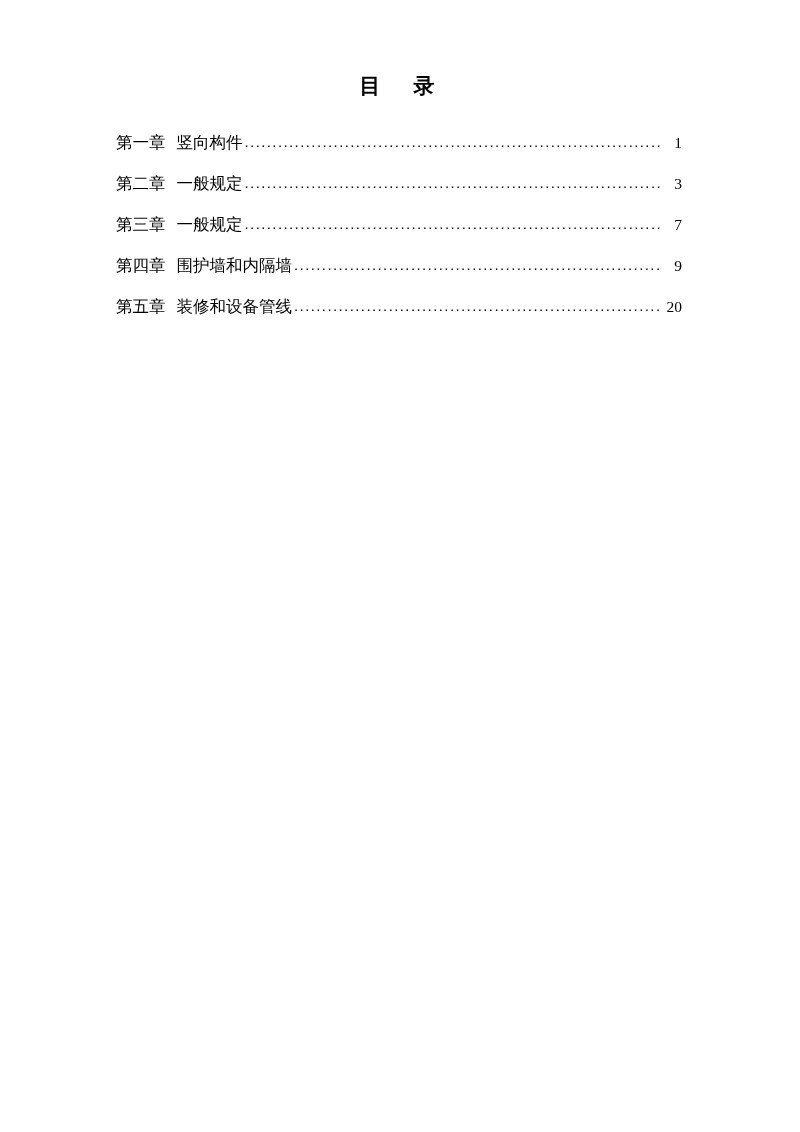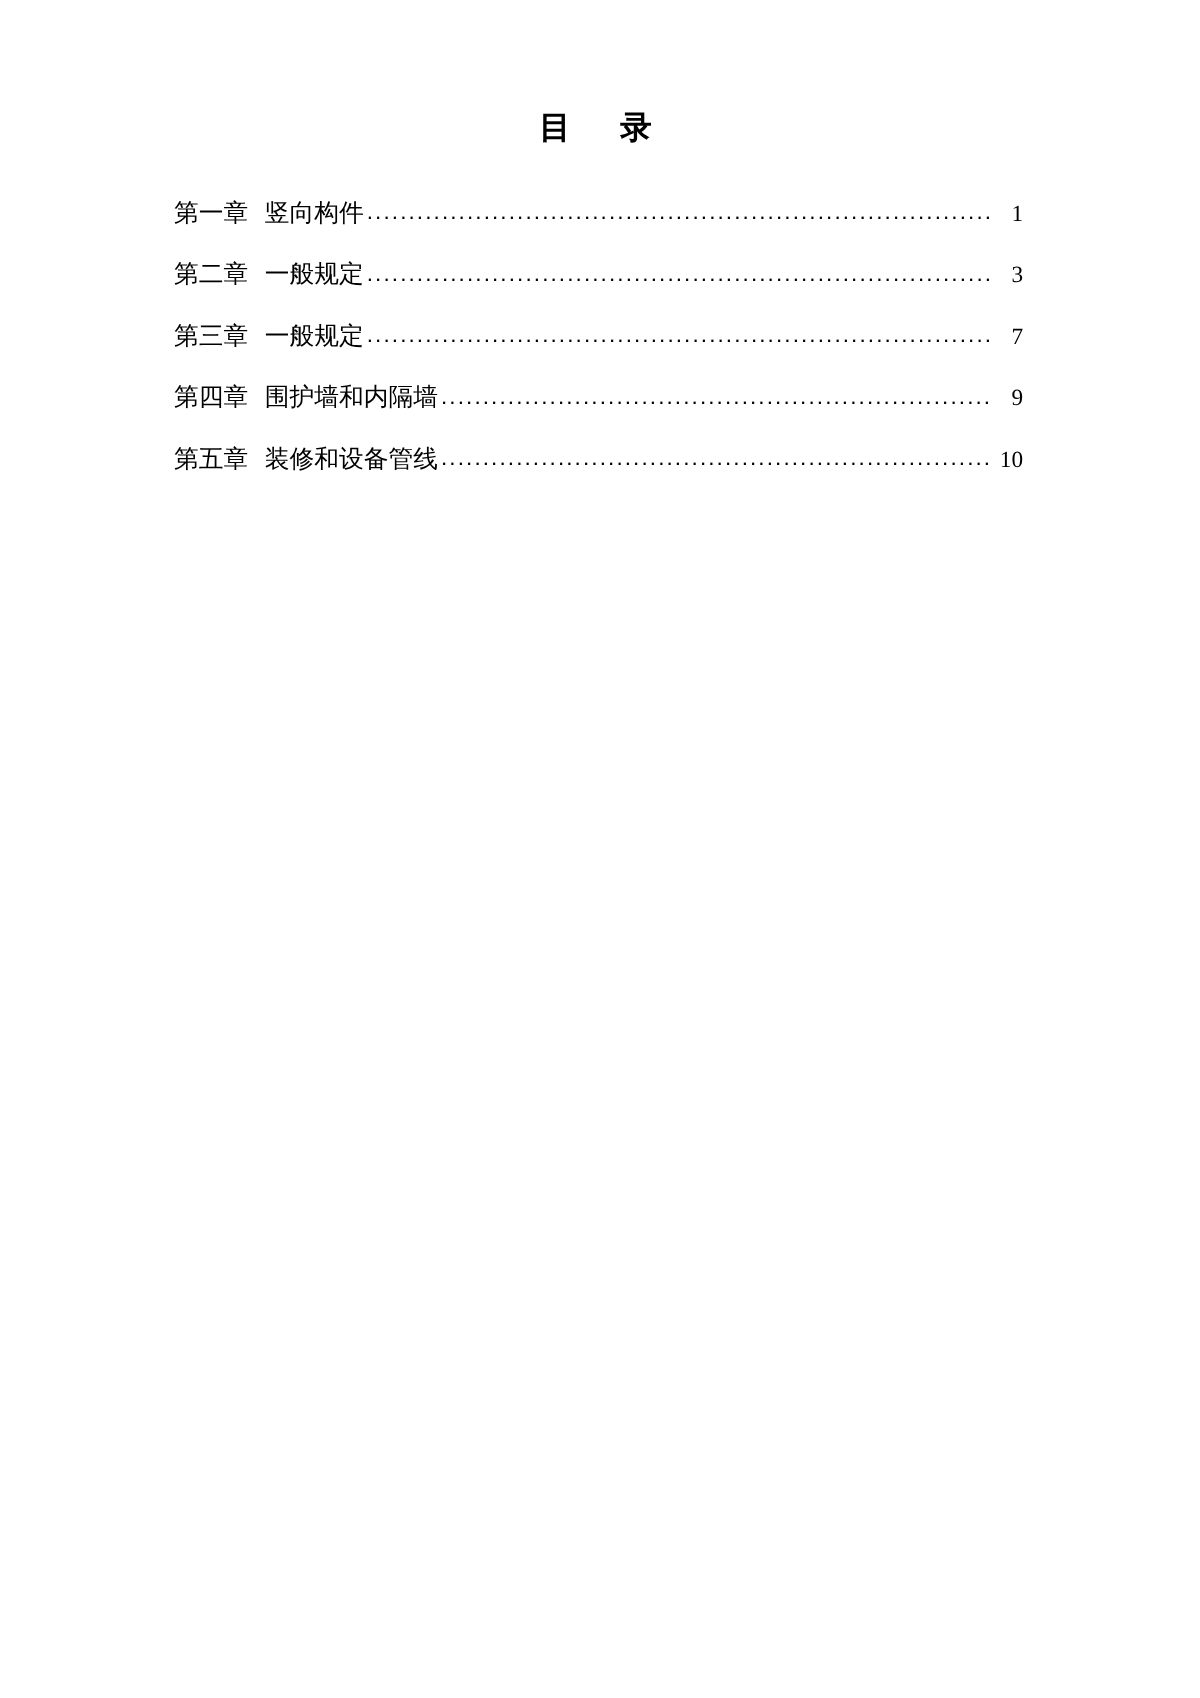--- a/index.html
+++ b/index.html
@@ -109,17 +109,17 @@
       <span class="toc-chapter">第四章</span>
       <span class="toc-label">围护墙和内隔墙</span>
       <span class="toc-dots">...........................................................................................................................</span>
       <span class="toc-page">9</span>
     </li>
 
     <li class="toc-entry">
       <span class="toc-chapter">第五章</span>
       <span class="toc-label">装修和设备管线</span>
       <span class="toc-dots">...........................................................................................................................</span>
-      <span class="toc-page">10</span>
+      <span class="toc-page">20</span>
     </li>
 
   </ul>
 </div>
 
 </body></html>

